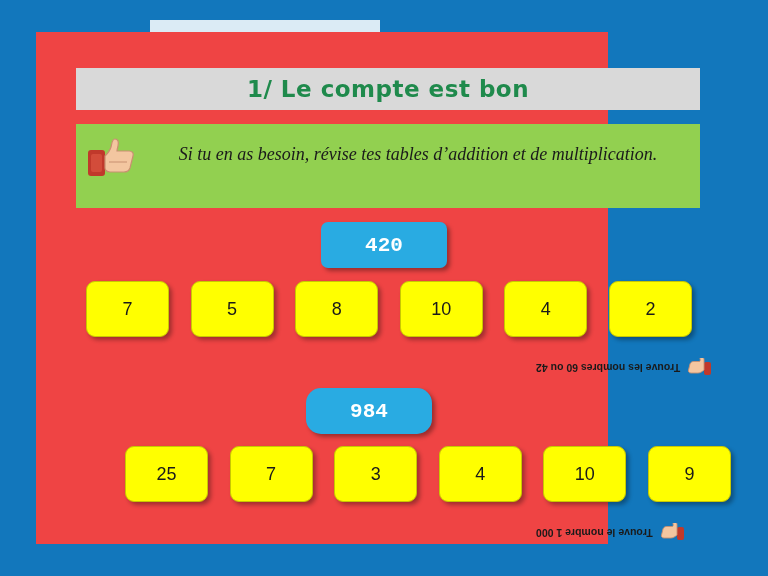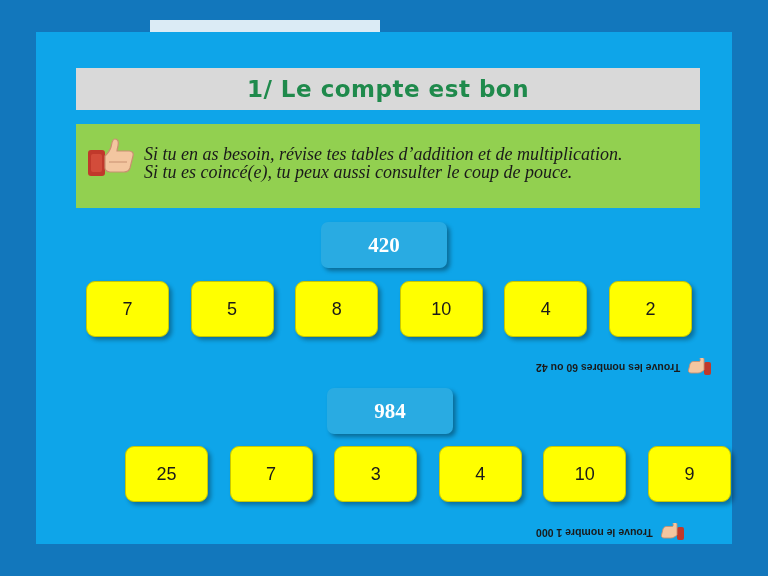--- a/index.html
+++ b/index.html
@@ -10,23 +10,24 @@
     width: 768px;
     height: 576px;
     background: #1277bc;
     font-family: "Liberation Sans", sans-serif;
     overflow: hidden;
   }
   .slide {
     position: absolute;
     left: 36px;
     top: 32px;
-    width: 696px;
+    width: 572px;
     height: 512px;
-    background: #0ea5e9;
+    background: #ef4444;
+    text-align: center;
   }
   .title-band {
     position: absolute;
     left: 40px;
     top: 36px;
     width: 624px;
     height: 42px;
     background: #d9d9d9;
     display: flex;
     align-items: center;
@@ -78,24 +79,24 @@
     border-radius: 7px;
     box-shadow: 3px 3px 4px rgba(0,0,0,0.35);
     display: flex;
     align-items: center;
     justify-content: center;
   }
   .target span {
     color: #ffffff;
     font-weight: bold;
     font-size: 21px;
-    font-family: Liberation Serif, serif;
+    font-family: Liberation Mono, monospace;
   }
   .target.t1 { left: 285px; top: 190px; }
-  .target.t2 { left: 291px; top: 356px; }
+  .target.t2 { left: 270px; top: 356px; border-radius: 15px; }
 
   .row {
     position: absolute;
     left: 50px;
     width: 606px;
     height: 56px;
     display: flex;
     justify-content: space-between;
   }
   .row.r1 { top: 249px; }
@@ -163,21 +164,20 @@
     <div class="thumb">
       <svg viewBox="0 0 52 48" width="52" height="48">
         <rect x="2" y="18" width="17" height="26" rx="3" fill="#c0392b"></rect>
         <rect x="5" y="22" width="11" height="18" rx="2" fill="#e05a45" opacity="0.6"></rect>
         <path d="M19 24 c2 -2 5 -5 6 -9 c1 -4 1 -8 4 -8 c3 0 4 3 3 7 c-0.5 2 -1 4 -1 5 l12 0 c3 0 5 2 4 5 l-3 12 c-1 3 -3 4 -6 4 l-14 0 c-3 0 -5 -2 -5 -4 z" fill="#f3c6a0" stroke="#c89070" stroke-width="1.2"></path>
         <path d="M23 30 l18 0" stroke="#c89070" stroke-width="1" fill="none"></path>
       </svg>
     </div>
     <div class="notice-text">
       <span class="l3">Si tu en as besoin, révise tes tables d’addition et de multiplication.</span>
-      <span class="l3">Si tu es coincé(e), tu peux aussi consulter le coup de pouce.</span>
     </div>
   </div>
 
   <div class="target t1">
     <span>420</span>
   </div>
 
   <div class="row r1">
     <div class="card">
         <span>7</span>

